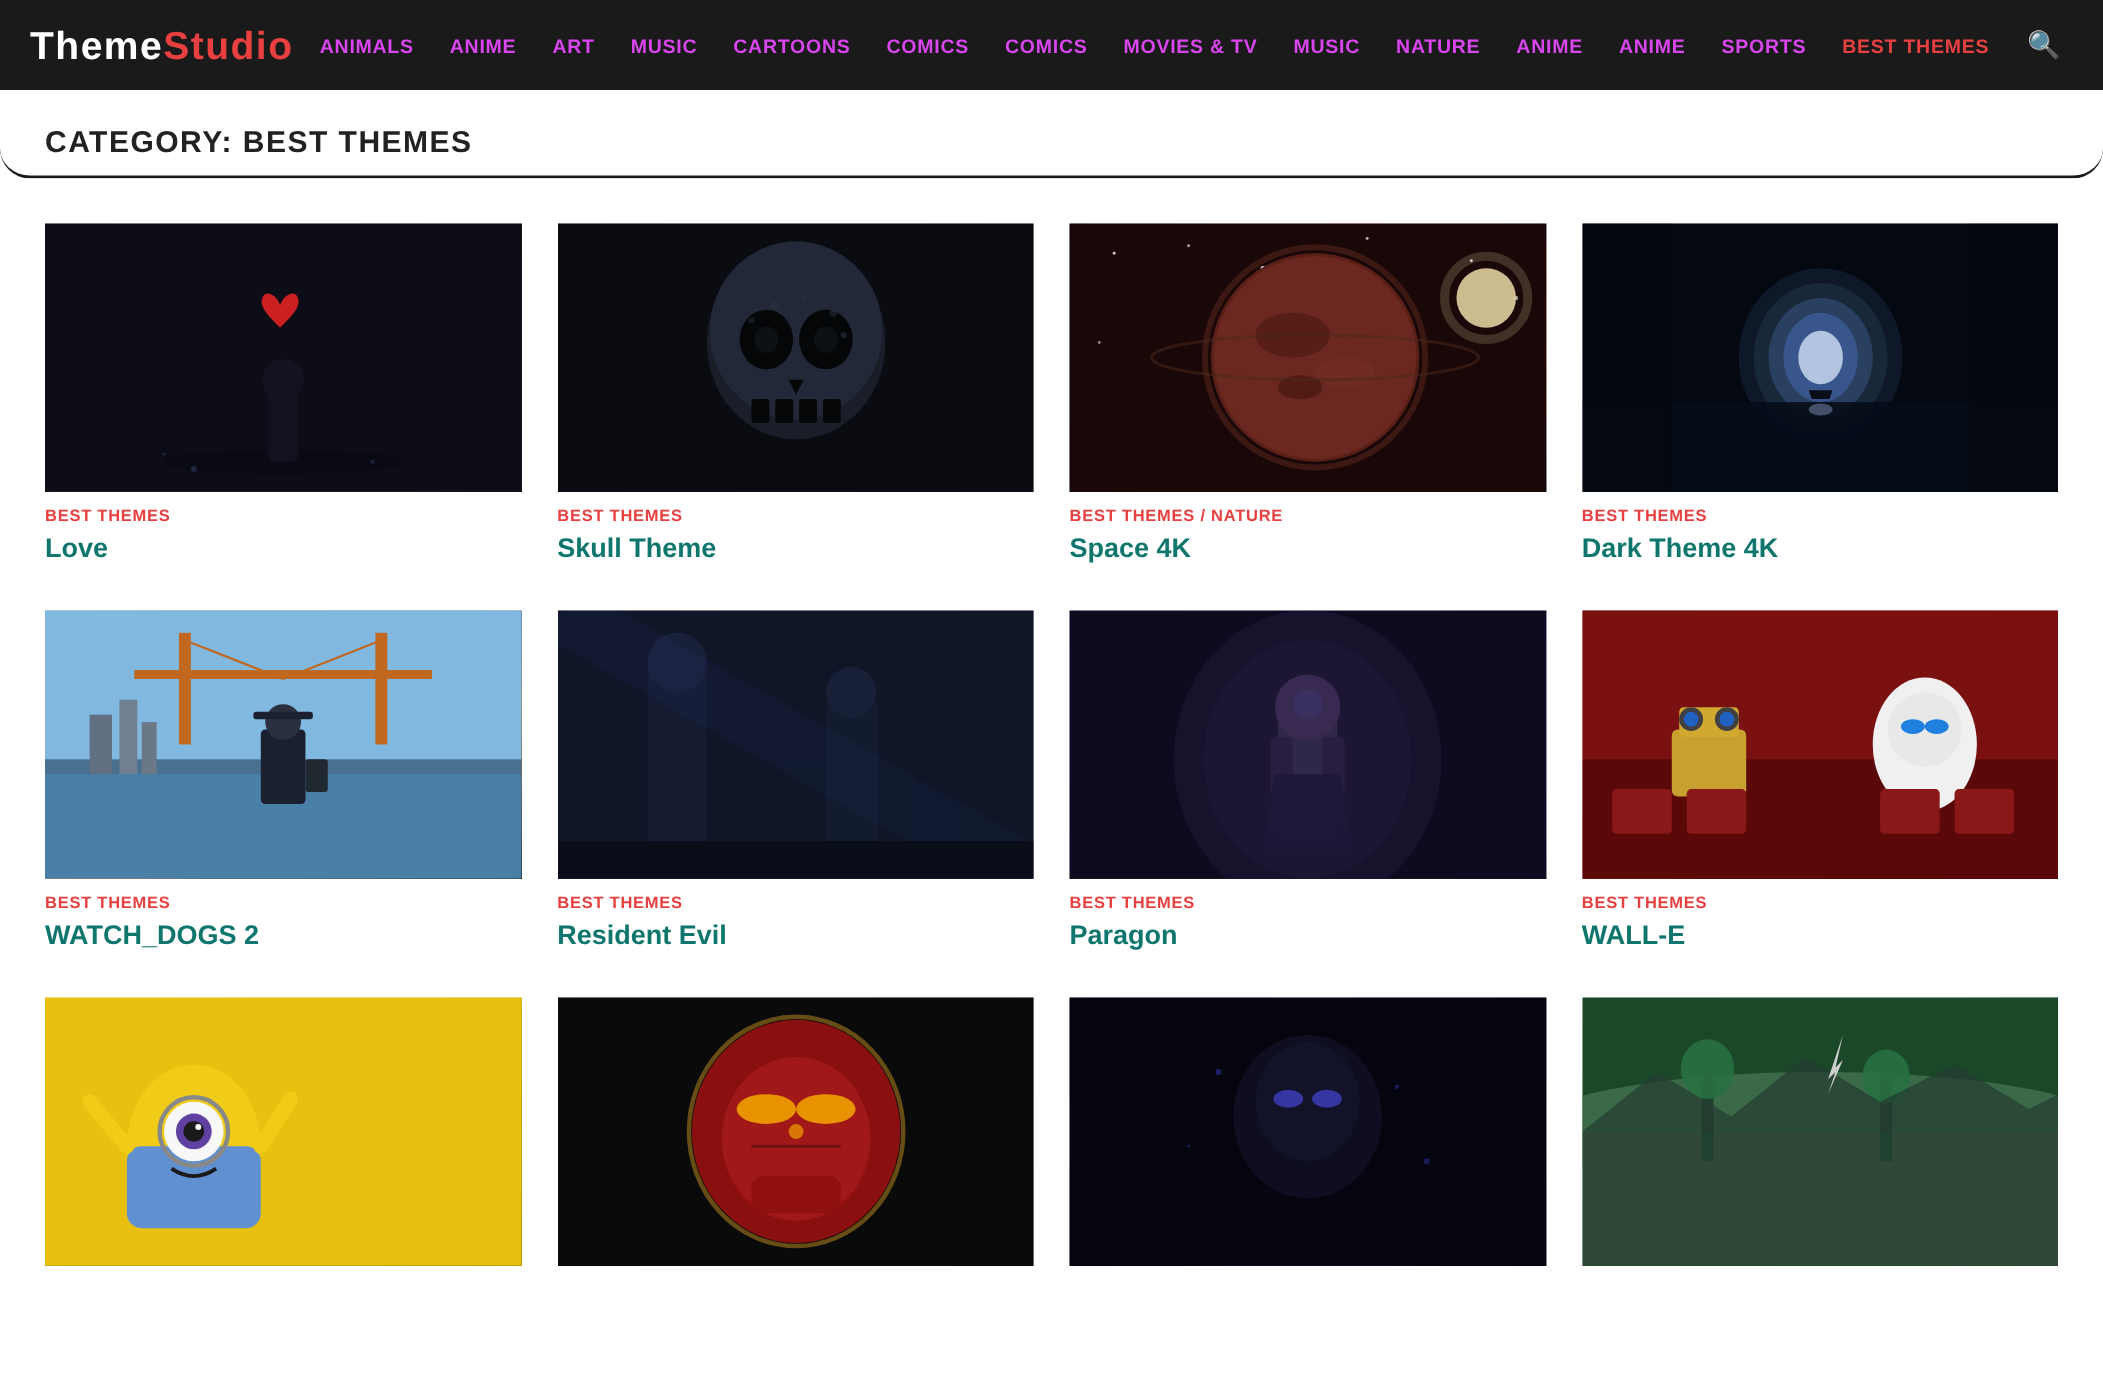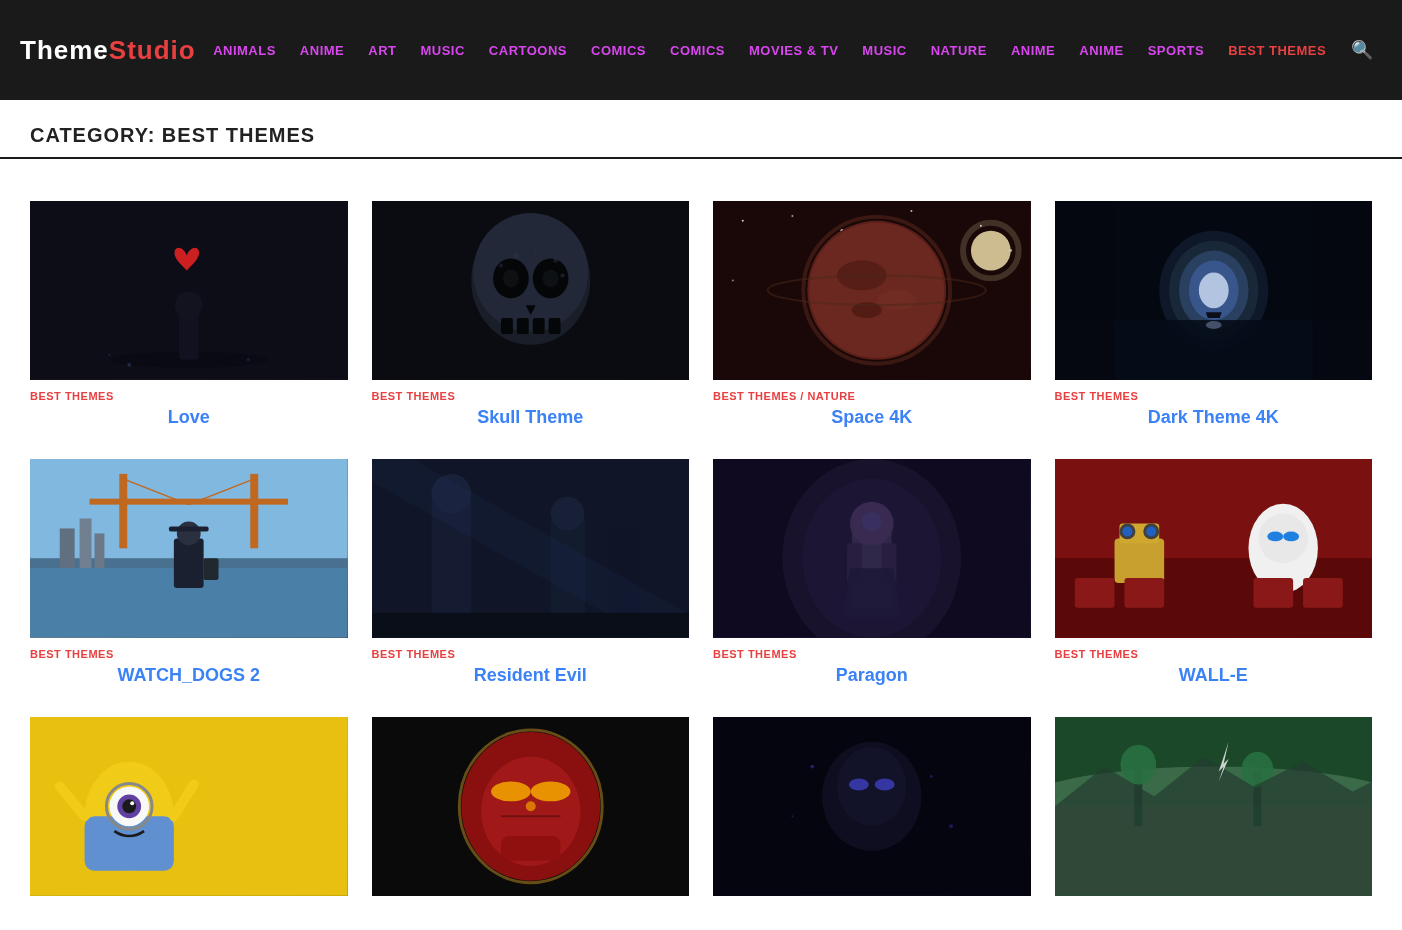--- a/index.html
+++ b/index.html
@@ -5,21 +5,21 @@
     * { margin: 0; padding: 0; box-sizing: border-box; }
     body { font-family: Arial, sans-serif; background: #fff; color: #222; }
 
     
     .site-header {
       background: #1a1a1a;
       padding: 0 20px;
       display: flex;
       align-items: center;
       justify-content: space-between;
-      height: 100px;
+      height: 60px;
     }
     .site-logo {
       color: #fff;
       font-size: 26px;
       font-weight: 900;
       letter-spacing: 1px;
       text-decoration: none;
     }
     .site-logo span { color: #e84040; }
 
@@ -44,21 +44,22 @@
       color: #ccc;
       font-size: 18px;
       cursor: pointer;
       padding: 6px 8px;
     }
 
     
     .page-title-bar {
       padding: 24px 30px 10px 30px;
       border-bottom: 2px solid #1a1a1a;
-      margin-bottom: 42px;
+      margin-bottom: 30px;
+      border-radius: 20px;
     }
     .page-title-bar h1 {
       font-size: 20px;
       font-weight: 900;
       text-transform: uppercase;
       letter-spacing: 1px;
     }
 
     
     .grid-container {
@@ -112,23 +113,22 @@
       font-size: 11px;
       font-weight: 700;
       color: #e84040;
       text-transform: uppercase;
       letter-spacing: 0.5px;
       margin-bottom: 4px;
     }
     .card-title {
       font-size: 18px;
       font-weight: 700;
-      color: #3b82f6;
+      color: #0f766e;
       line-height: 1.3;
-      text-align: center;
     }
   </style>
 </head>
 <body>
 
 <header class="site-header">
   <a class="site-logo">
     Theme<span>Studio</span>
   </a>
   <nav class="main-nav">

